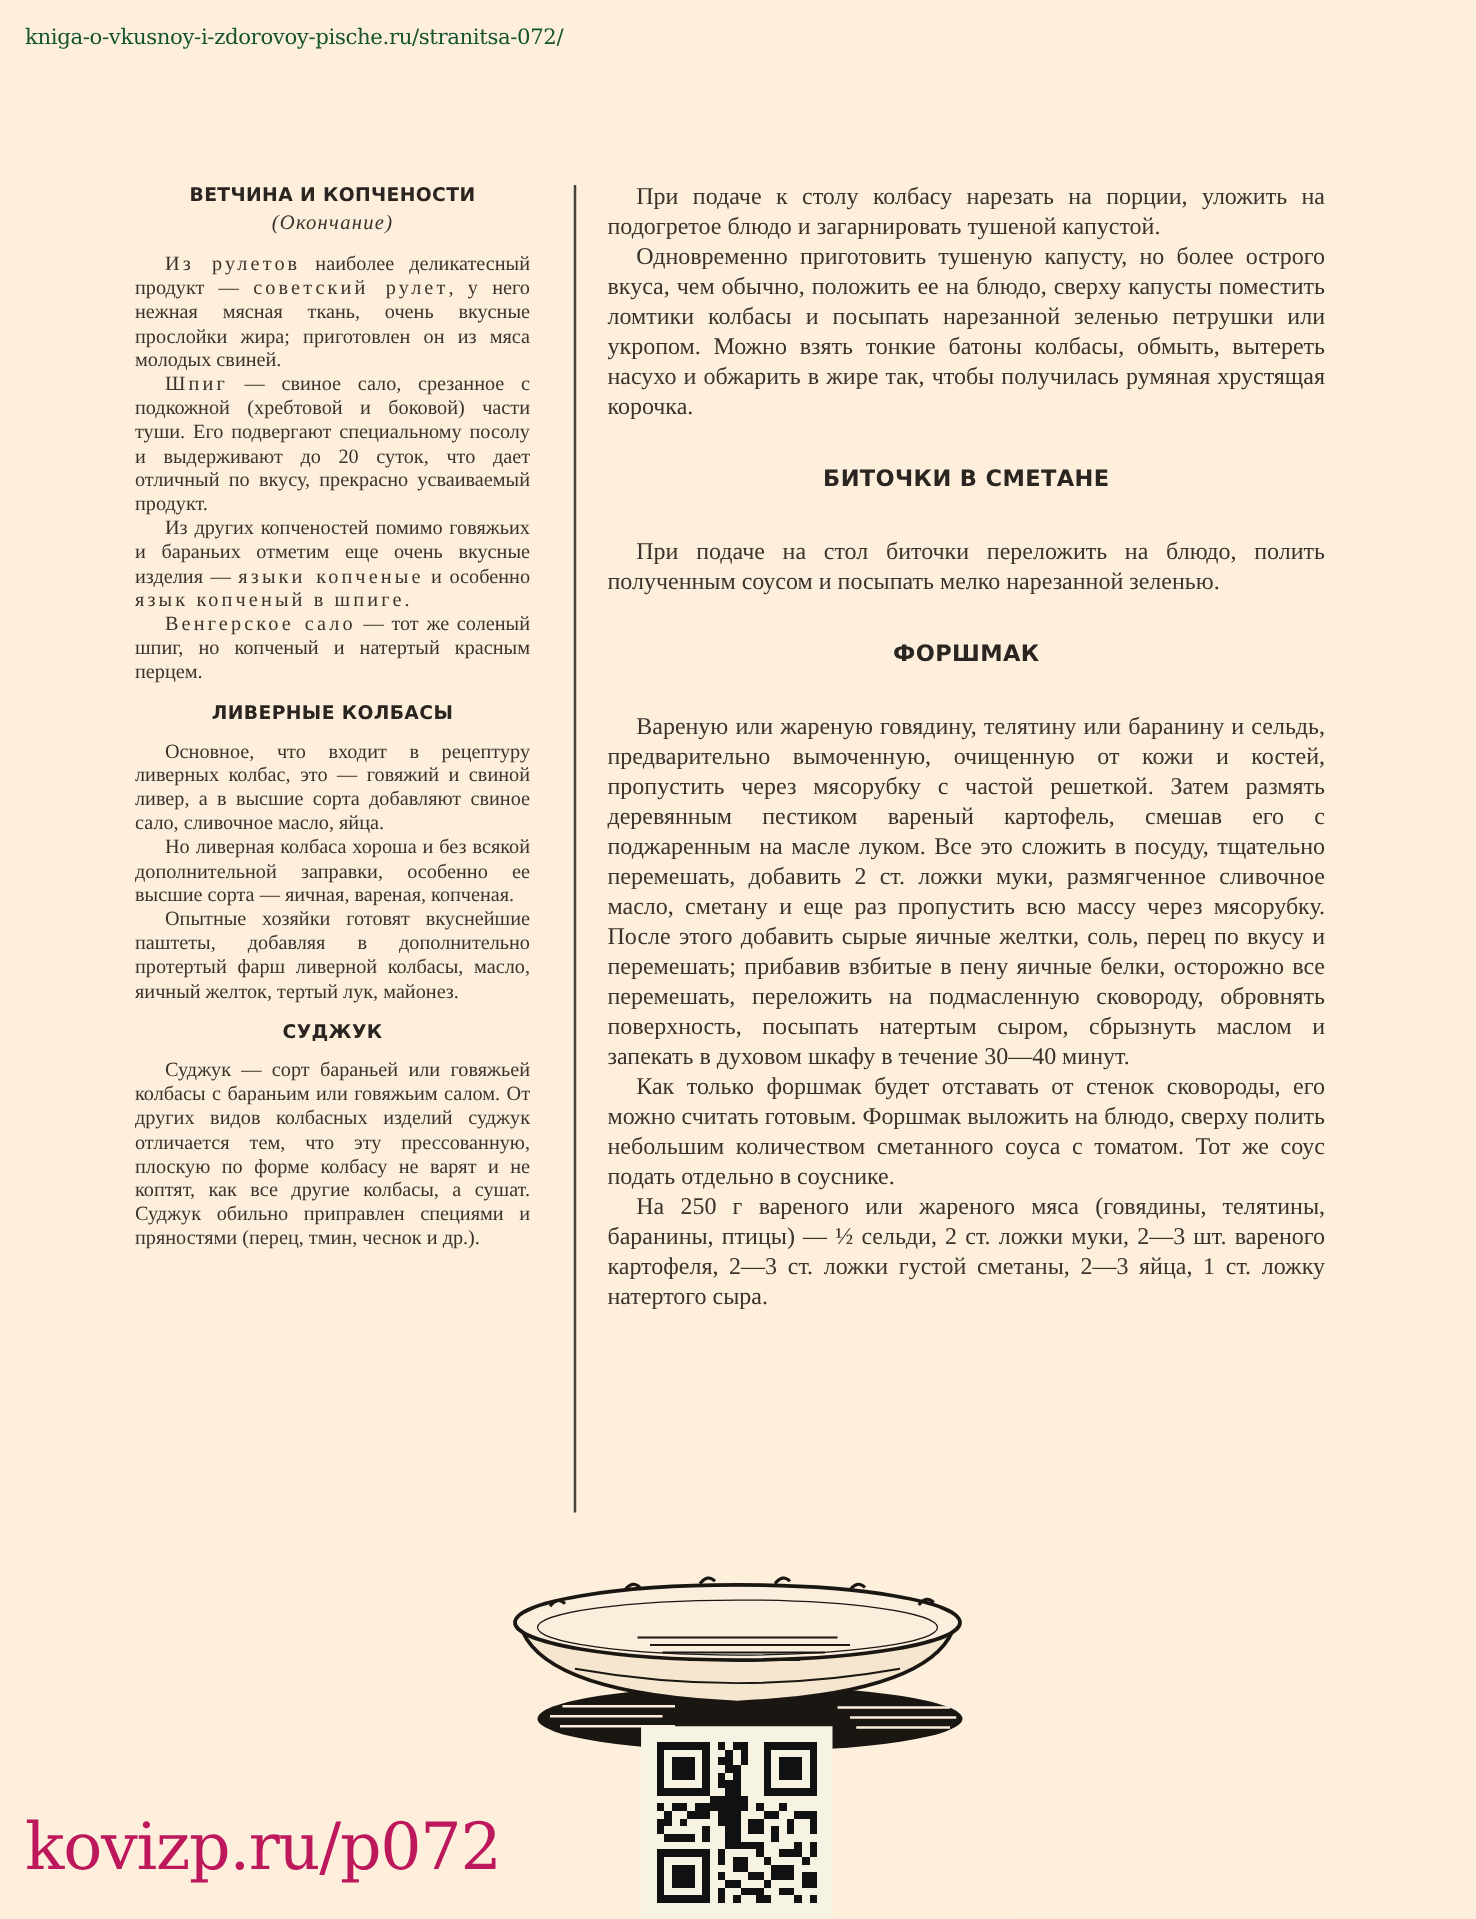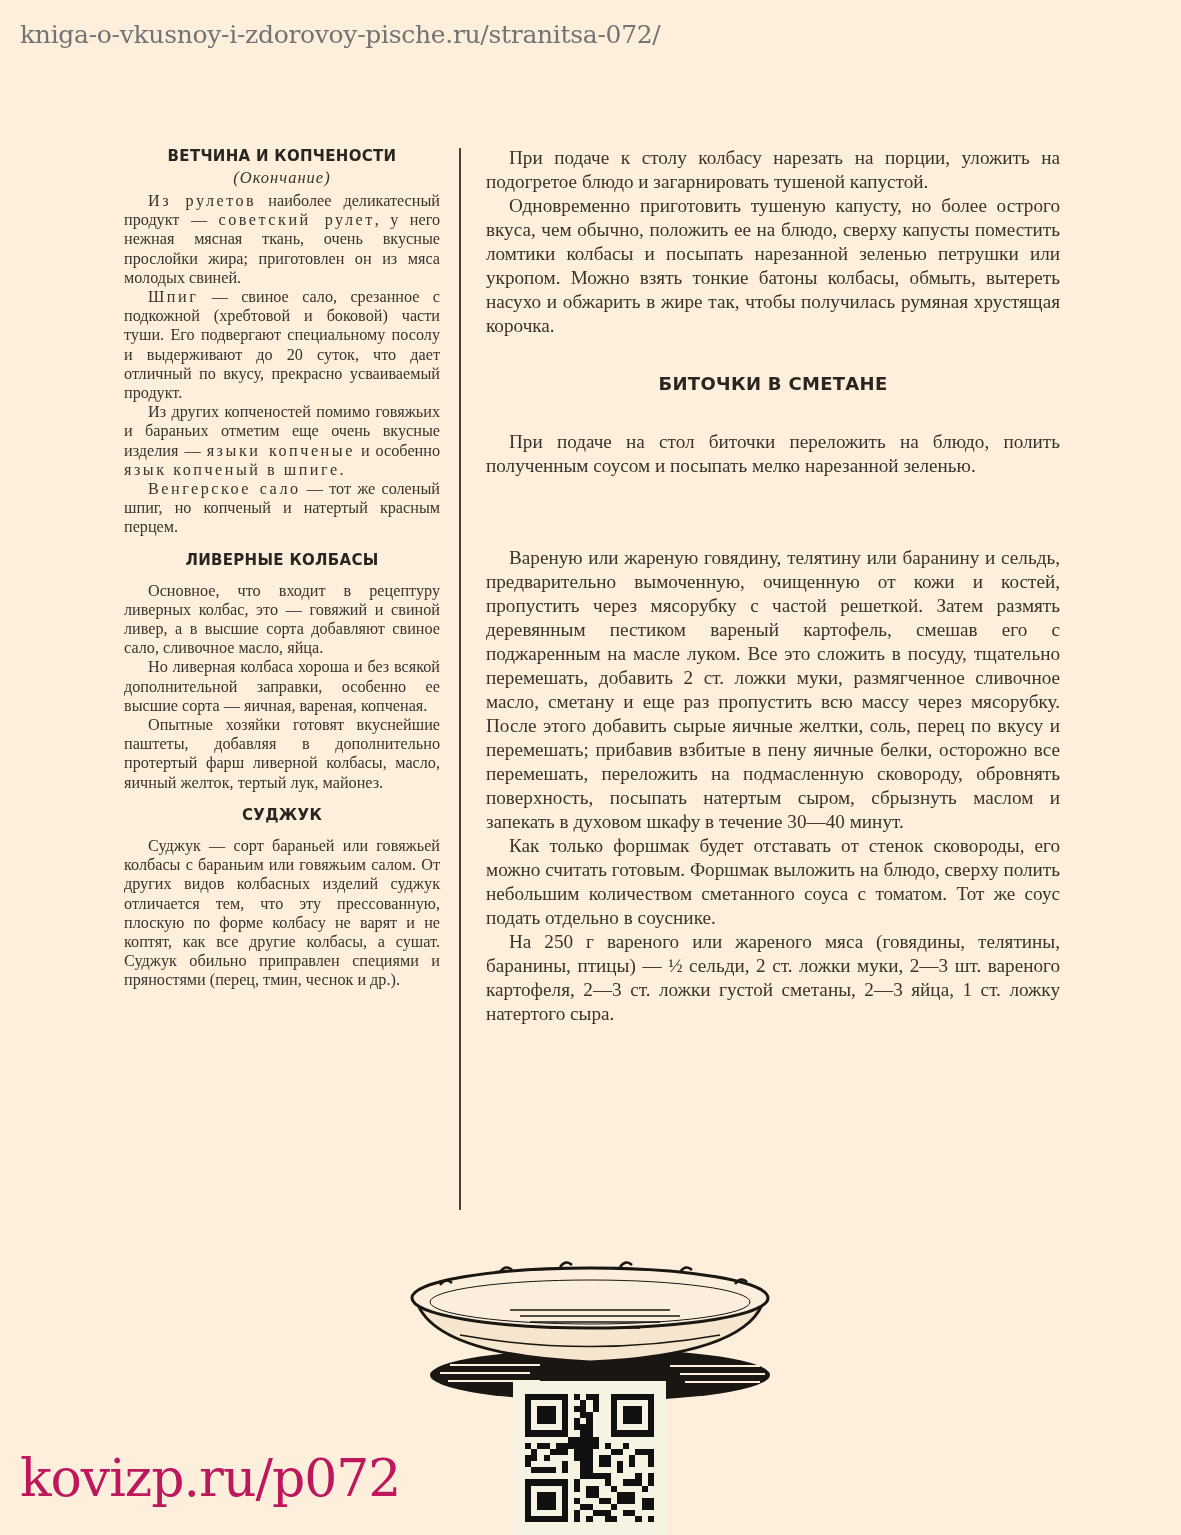--- a/index.html
+++ b/index.html
@@ -13,36 +13,36 @@
       position: relative;
       overflow: hidden;
       font-family: "DejaVu Serif", "Liberation Serif", serif;
       color: #2a2520;
     }
     .top-url {
       position: absolute;
       left: 20px;
       top: 20px;
       font-family: "DejaVu Serif", serif;
-      font-size: 25px;
-      color: #737373;
+      font-size: 17px;
+      color: #14532d;
       letter-spacing: -0.3px;
     }
     .page {
       position: absolute;
       left: 0;
       top: 0;
       width: 1181px;
       height: 1535px;
       background: #fdefdc;
       z-index: -1;
     }
     .col-left {
       position: absolute;
-      left: 124px;
+      left: 108px;
       top: 146px;
       width: 316px;
       font-family: "Liberation Serif", serif;
       font-size: 16.2px;
       line-height: 19.2px;
       color: #3a332c;
       text-align: justify;
     }
     .col-right {
       position: absolute;
@@ -78,21 +78,21 @@
     .col-right .heading {
       font-size: 18px;
       line-height: 24px;
     }
     .subtitle {
       text-align: center;
       font-style: italic;
       font-size: 16.5px;
       line-height: 20px;
       letter-spacing: 1px;
-      margin-bottom: 4px;
+      margin-bottom: 14px;
     }
     p {
       margin: 0;
       text-indent: 24px;
     }
     .col-right p {
       text-indent: 23px;
     }
     .sp {
       letter-spacing: 2.5px;
@@ -163,20 +163,21 @@
 <div class="col-right">
   <p>При подаче к столу колбасу нарезать на порции, уложить на подогретое блюдо и загарнировать тушеной капустой.</p>
   <p>Одновременно приготовить тушеную капусту, но более острого вкуса, чем обычно, положить ее на блюдо, сверху капусты поместить ломтики колбасы и посыпать нарезанной зеленью петрушки или укропом. Можно взять тонкие батоны колбасы, обмыть, вытереть насухо и обжарить в жире так, чтобы получилась румяная хрустящая корочка.</p>
 
   <div class="gap-h1"></div>
   <div class="heading">БИТОЧКИ В СМЕТАНЕ</div>
   <div class="gap-h1"></div>
   <p>При подаче на стол биточки переложить на блюдо, полить полученным соусом и посыпать мелко нарезанной зеленью.</p>
 
   <div class="gap-h1"></div>
+  <div class="heading">ФОРШМАК</div>
   <div class="gap-h1"></div>
   <p>Вареную или жареную говядину, телятину или баранину и сельдь, предварительно вымоченную, очищенную от кожи и костей, пропустить через мясорубку с частой решеткой. Затем размять деревянным пестиком вареный картофель, смешав его с поджаренным на масле луком. Все это сложить в посуду, тщательно перемешать, добавить 2 ст. ложки муки, размягченное сливочное масло, сметану и еще раз пропустить всю массу через мясорубку. После этого добавить сырые яичные желтки, соль, перец по вкусу и перемешать; прибавив взбитые в пену яичные белки, осторожно все перемешать, переложить на подмасленную сковороду, обровнять поверхность, посыпать натертым сыром, сбрызнуть маслом и запекать в духовом шкафу в течение 30—40 минут.</p>
   <p>Как только форшмак будет отставать от стенок сковороды, его можно считать готовым. Форшмак выложить на блюдо, сверху полить небольшим количеством сметанного соуса с томатом. Тот же соус подать отдельно в соуснике.</p>
   <p>На 250 г вареного или жареного мяса (говядины, телятины, баранины, птицы) — ½ сельди, 2 ст. ложки муки, 2—3 шт. вареного картофеля, 2—3 ст. ложки густой сметаны, 2—3 яйца, 1 ст. ложку натертого сыра.</p>
 </div>
 
 <div class="illustration">
   <svg width="380" height="170" viewBox="0 0 380 170">
 
     <ellipse cx="200" cy="135" rx="170" ry="26" fill="#1a1612"></ellipse>

